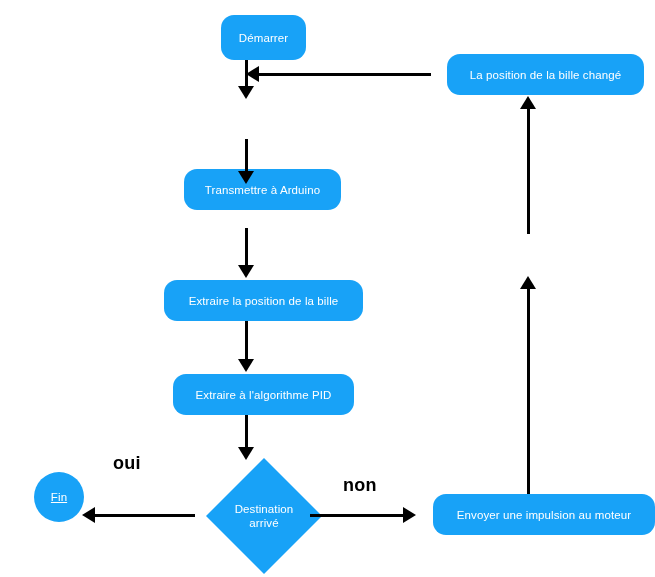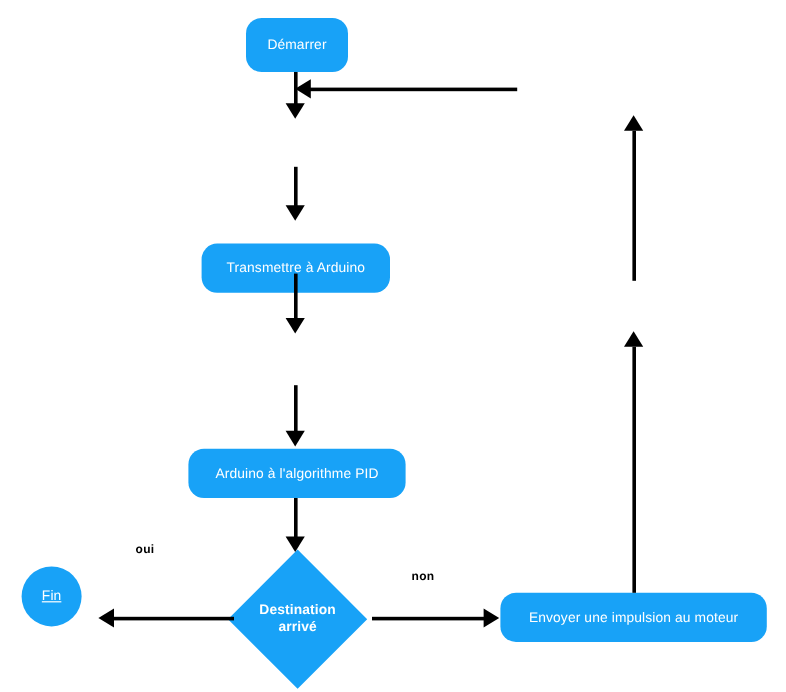--- a/index.html
+++ b/index.html
@@ -25,31 +25,31 @@
     color: #ffffff;
     display: flex;
     align-items: center;
     justify-content: center;
     text-align: center;
     font-size: 11.5px;
     line-height: 14px;
     letter-spacing: 0.1px;
     padding: 2px 8px;
     user-select: none;
+    margin-left: 16px;
   }
   .node.rounded {
     border-radius: 13px;
   }
   .node.circle {
     border-radius: 50%;
   }
   .node.diamond-wrap {
     background: transparent;
     padding: 0;
-    font-weight: bold;
   }
   .diamond-shape {
     position: absolute;
     left: 0;
     top: 0;
     width: 100%;
     height: 100%;
     background: #18a2f7;
     transform: rotate(45deg);
   }
@@ -57,21 +57,21 @@
     position: relative;
     z-index: 2;
     color: #ffffff;
     font-size: 11.5px;
     line-height: 14px;
     text-align: center;
   }
   .edge-label {
     position: absolute;
     color: #000000;
-    font-size: 10px;
+    font-size: 18px;
     font-weight: bold;
     letter-spacing: 0.2px;
     user-select: none;
   }
   .line-v {
     position: absolute;
     background: #000000;
     width: 3px;
   }
   .line-h {
@@ -115,46 +115,52 @@
 </head>
 <body>
 
 <div id="canvas">
 
   <div class="node rounded" style="left:205px; top:15px; width:85px; height:45px;">
     <span>Démarrer</span>
   </div>
 
 
-  <div class="node rounded" style="left:168px; top:203px; width:157px; height:41px;">
+  <div class="node rounded" style="left:168px; top:169px; width:157px; height:41px;">
     <span>Transmettre à Arduino</span>
   </div>
 
+  <div class="node rounded" style="left:148px; top:280px; width:199px; height:41px;">
+    <span>Extraire la position de la bille</span>
+  </div>
 
   <div class="node rounded" style="left:157px; top:374px; width:181px; height:41px;">
-    <span>Arduino à l'algorithme PID</span>
+    <span>Extraire à l'algorithme PID</span>
   </div>
 
   <div class="node diamond-wrap" style="left:207px; top:475px; width:82px; height:82px; display:flex; align-items:center; justify-content:center;">
     <div class="diamond-shape"></div>
     <div class="diamond-label">
       <div>Destination</div>
       <div>arrivé</div>
     </div>
   </div>
 
   <div class="node circle" style="left:18px; top:472px; width:50px; height:50px;text-decoration:underline;">
     <span>Fin</span>
   </div>
 
   <div class="node rounded" style="left:417px; top:494px; width:222px; height:41px;">
     <span>Envoyer une impulsion au moteur</span>
   </div>
 
 
+  <div class="node rounded" style="left:431px; top:54px; width:197px; height:41px;">
+    <span>La position de la bille changé</span>
+  </div>
 
   <div class="line-v" style="left:245px; top:60px; height:28px;"></div>
   <div class="arrow-down" style="left:238px; top:86px;"></div>
 
   <div class="line-v" style="left:245px; top:139px; height:34px;"></div>
   <div class="arrow-down" style="left:238px; top:171px;"></div>
 
   <div class="line-v" style="left:245px; top:228px; height:39px;"></div>
   <div class="arrow-down" style="left:238px; top:265px;"></div>
 

